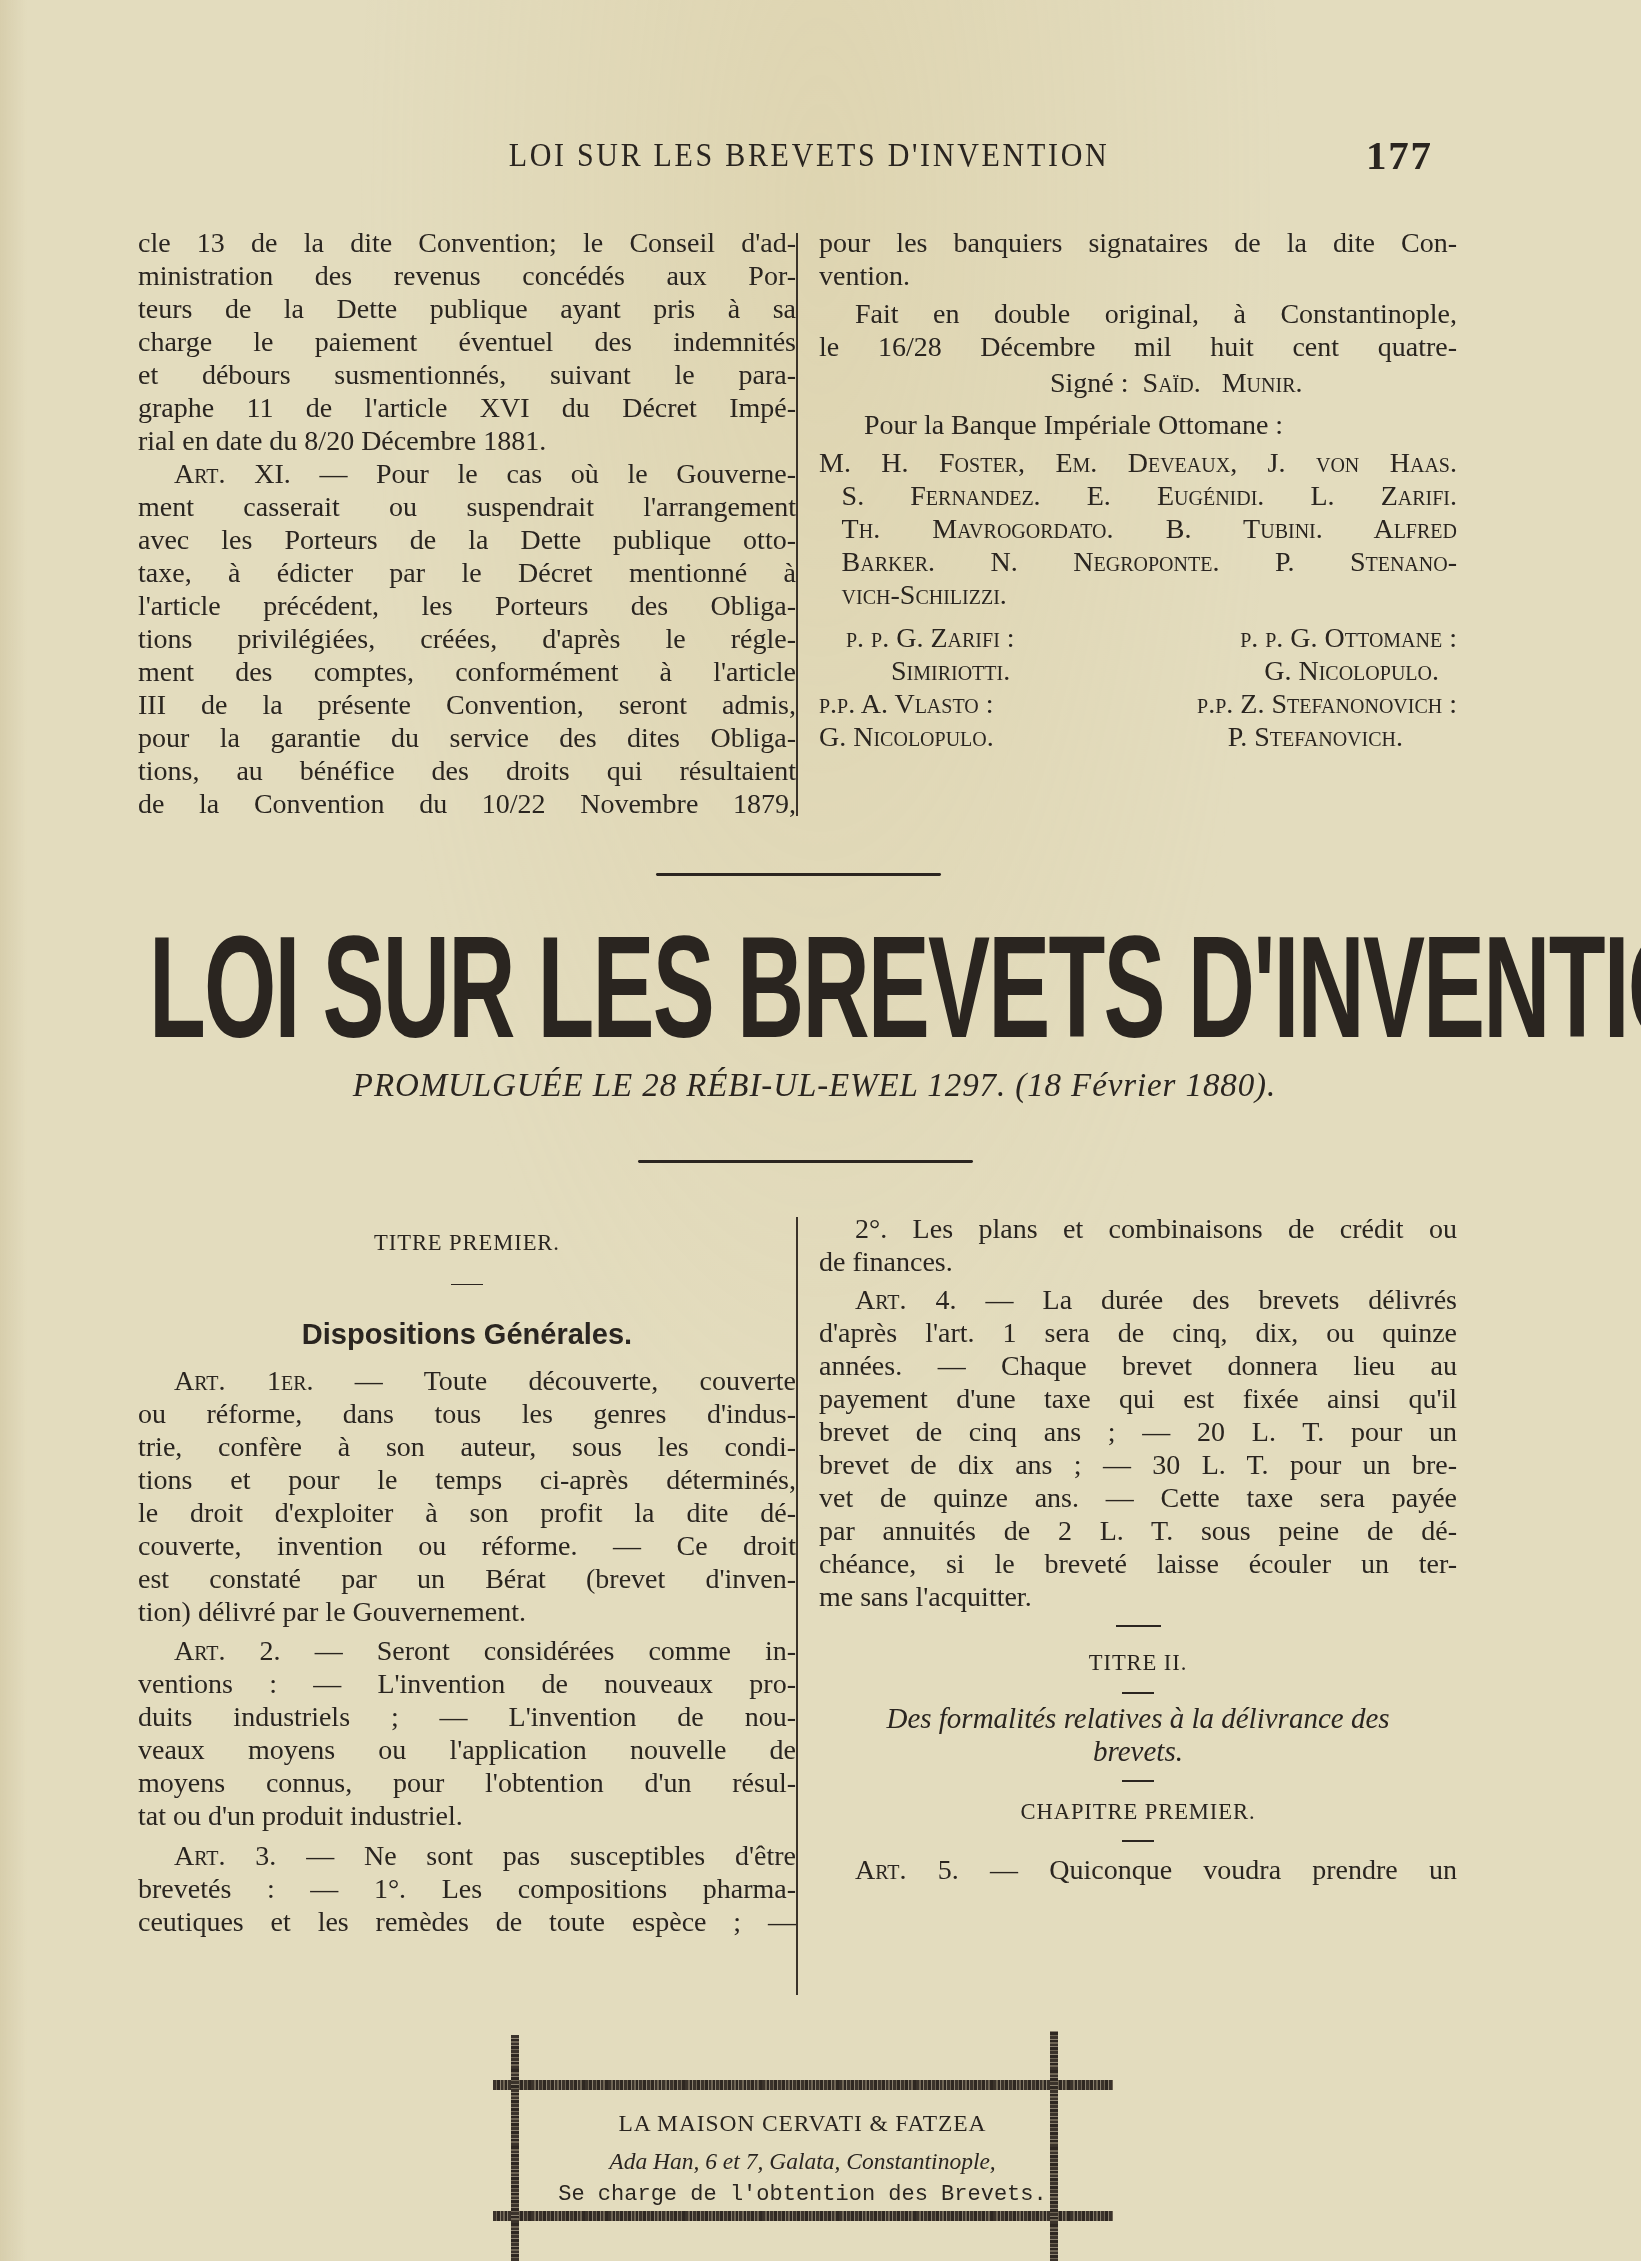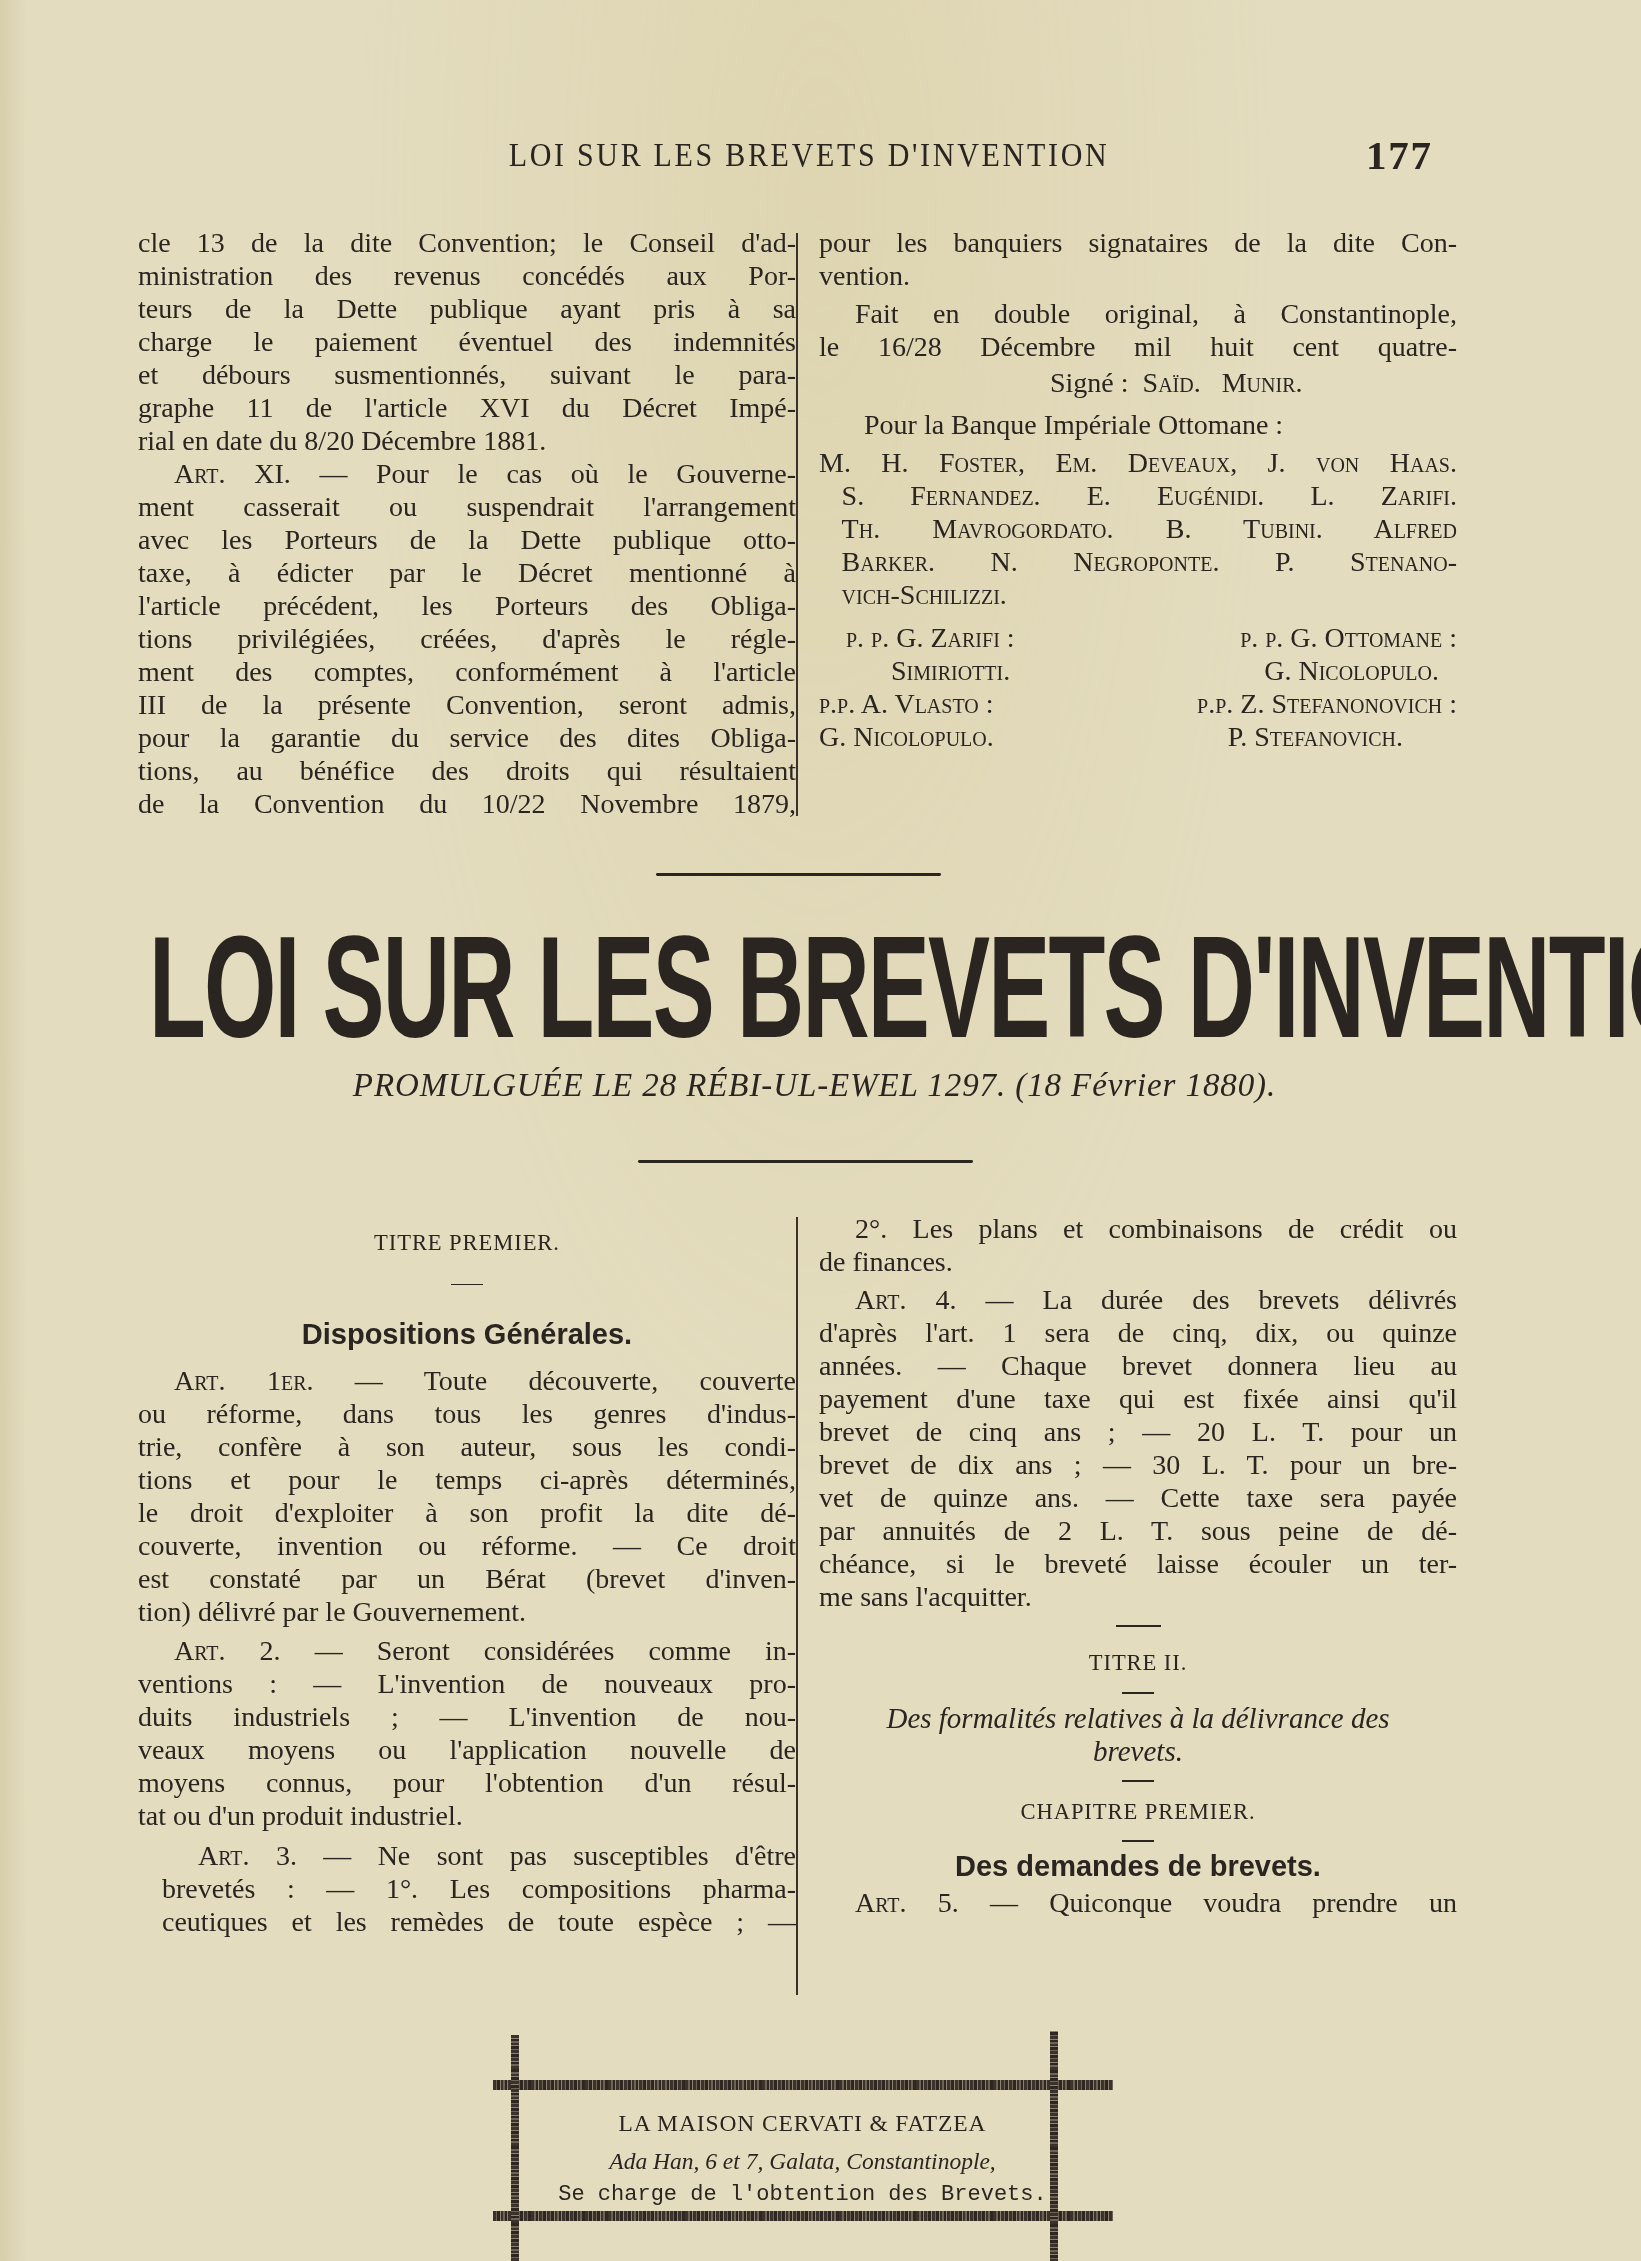--- a/index.html
+++ b/index.html
@@ -172,21 +172,21 @@
     <span class="line last">tion) délivré par le Gouvernement.</span>
   </p>
   <p style="margin-top:6.3px;">
     <span class="line" style="padding-left:36px;box-sizing:border-box;"><span class="sc">Art. 2.</span> <span>— Seront considérées comme in-</span></span>
     <span class="line">ventions : — L'invention de nouveaux pro-</span>
     <span class="line">duits industriels ; — L'invention de nou-</span>
     <span class="line">veaux moyens ou l'application nouvelle de</span>
     <span class="line">moyens connus, pour l'obtention d'un résul-</span>
     <span class="line last">tat ou d'un produit industriel.</span>
   </p>
-  <p style="margin-top:6.3px;margin-left:24px;">
+  <p style="margin-top:6.3px;">
     <span class="line" style="padding-left:36px;box-sizing:border-box;"><span class="sc">Art. 3.</span> <span>— Ne sont pas susceptibles d'être</span></span>
     <span class="line">brevetés : — 1°. Les compositions pharma-</span>
     <span class="line">ceutiques et les remèdes de toute espèce ; —</span>
   </p>
 </div>
 
 <div class="abs divider-bot"></div>
 
 <div class="abs col col-right-bot">
   <p>
@@ -216,21 +216,20 @@
     <div>Des formalités relatives à la délivrance des</div>
     <div>brevets.</div>
   </div>
   <div style="height:22.6px;padding-top:12.7px;box-sizing:border-box;">
       <span class="dash"></span>
     </div>
   <div class="center titre" style="margin-top:4.5px;">CHAPITRE PREMIER.</div>
   <div style="height:22.6px;padding-top:12.7px;box-sizing:border-box;">
       <span class="dash"></span>
     </div>
-  <div class="center section-head">Des demandes de brevets.</div>
   <p style="margin-top:2.7px;">
     <span class="line" style="padding-left:36px;box-sizing:border-box;"><span class="sc">Art. 5.</span> <span>— Quiconque voudra prendre un</span></span>
   </p>
 </div>
 
 <div class="abs ad">
   <div class="bar-h" style="left:0;top:54px;width:620px;"></div>
   <div class="bar-h" style="left:0;top:185px;width:620px;"></div>
   <div class="bar-v" style="left:18px;top:9px;height:226px;"></div>
   <div class="bar-v" style="left:557px;top:4.5px;height:231px;"></div>

